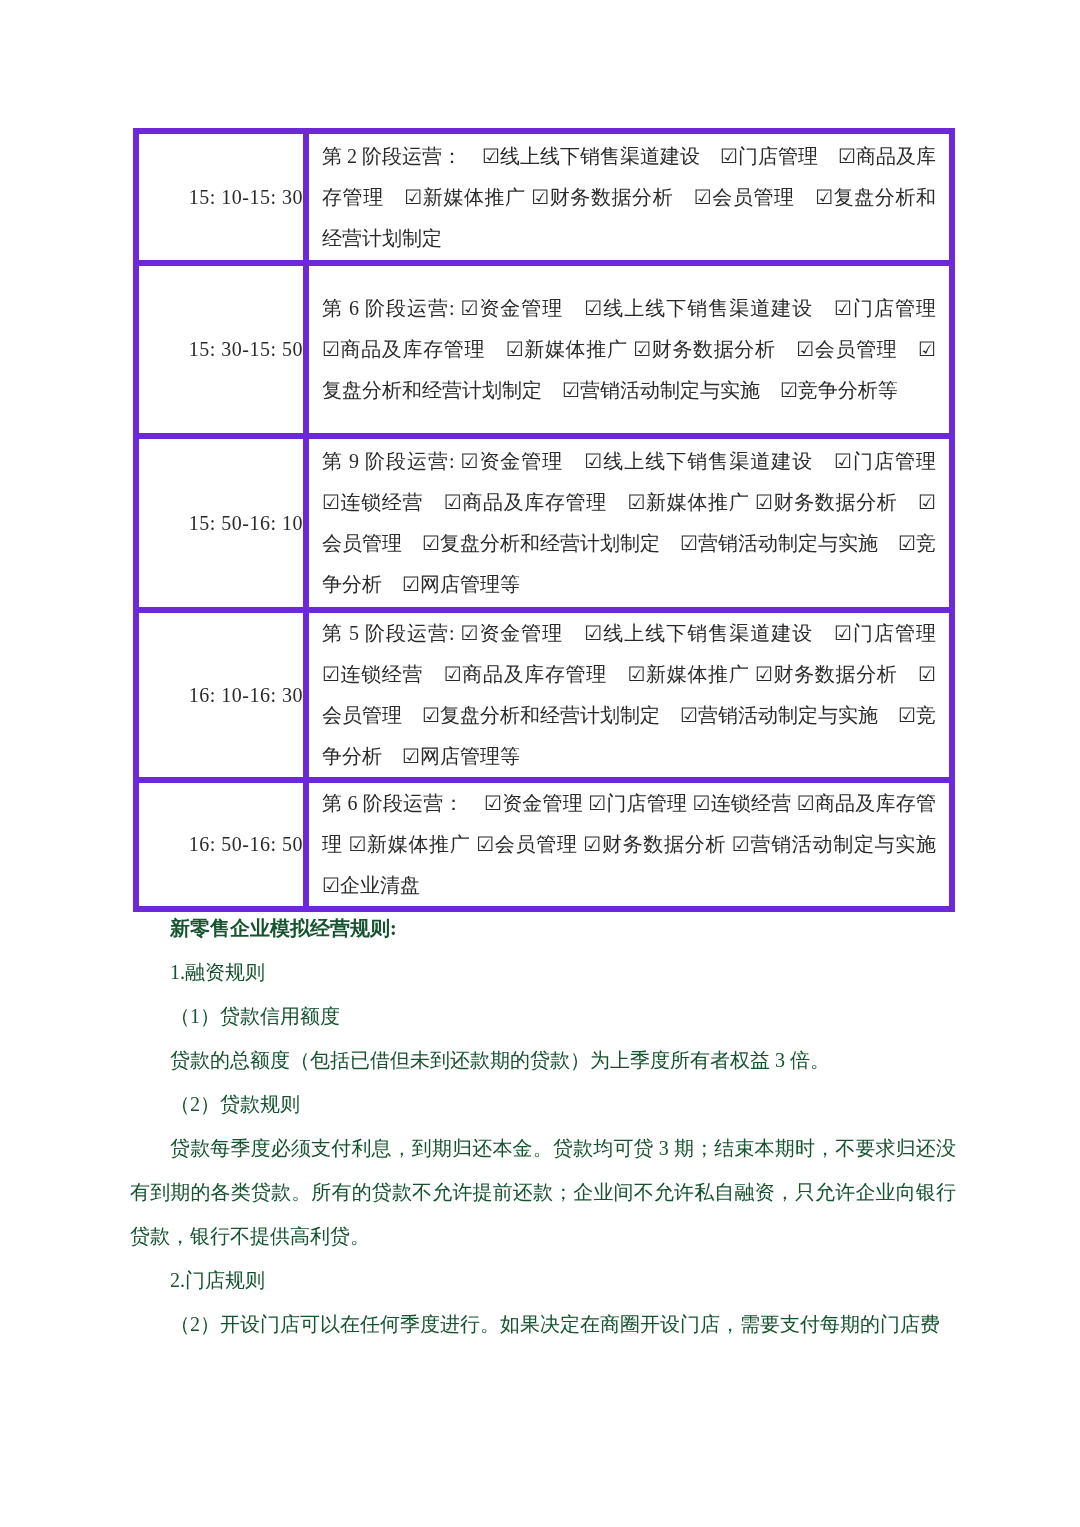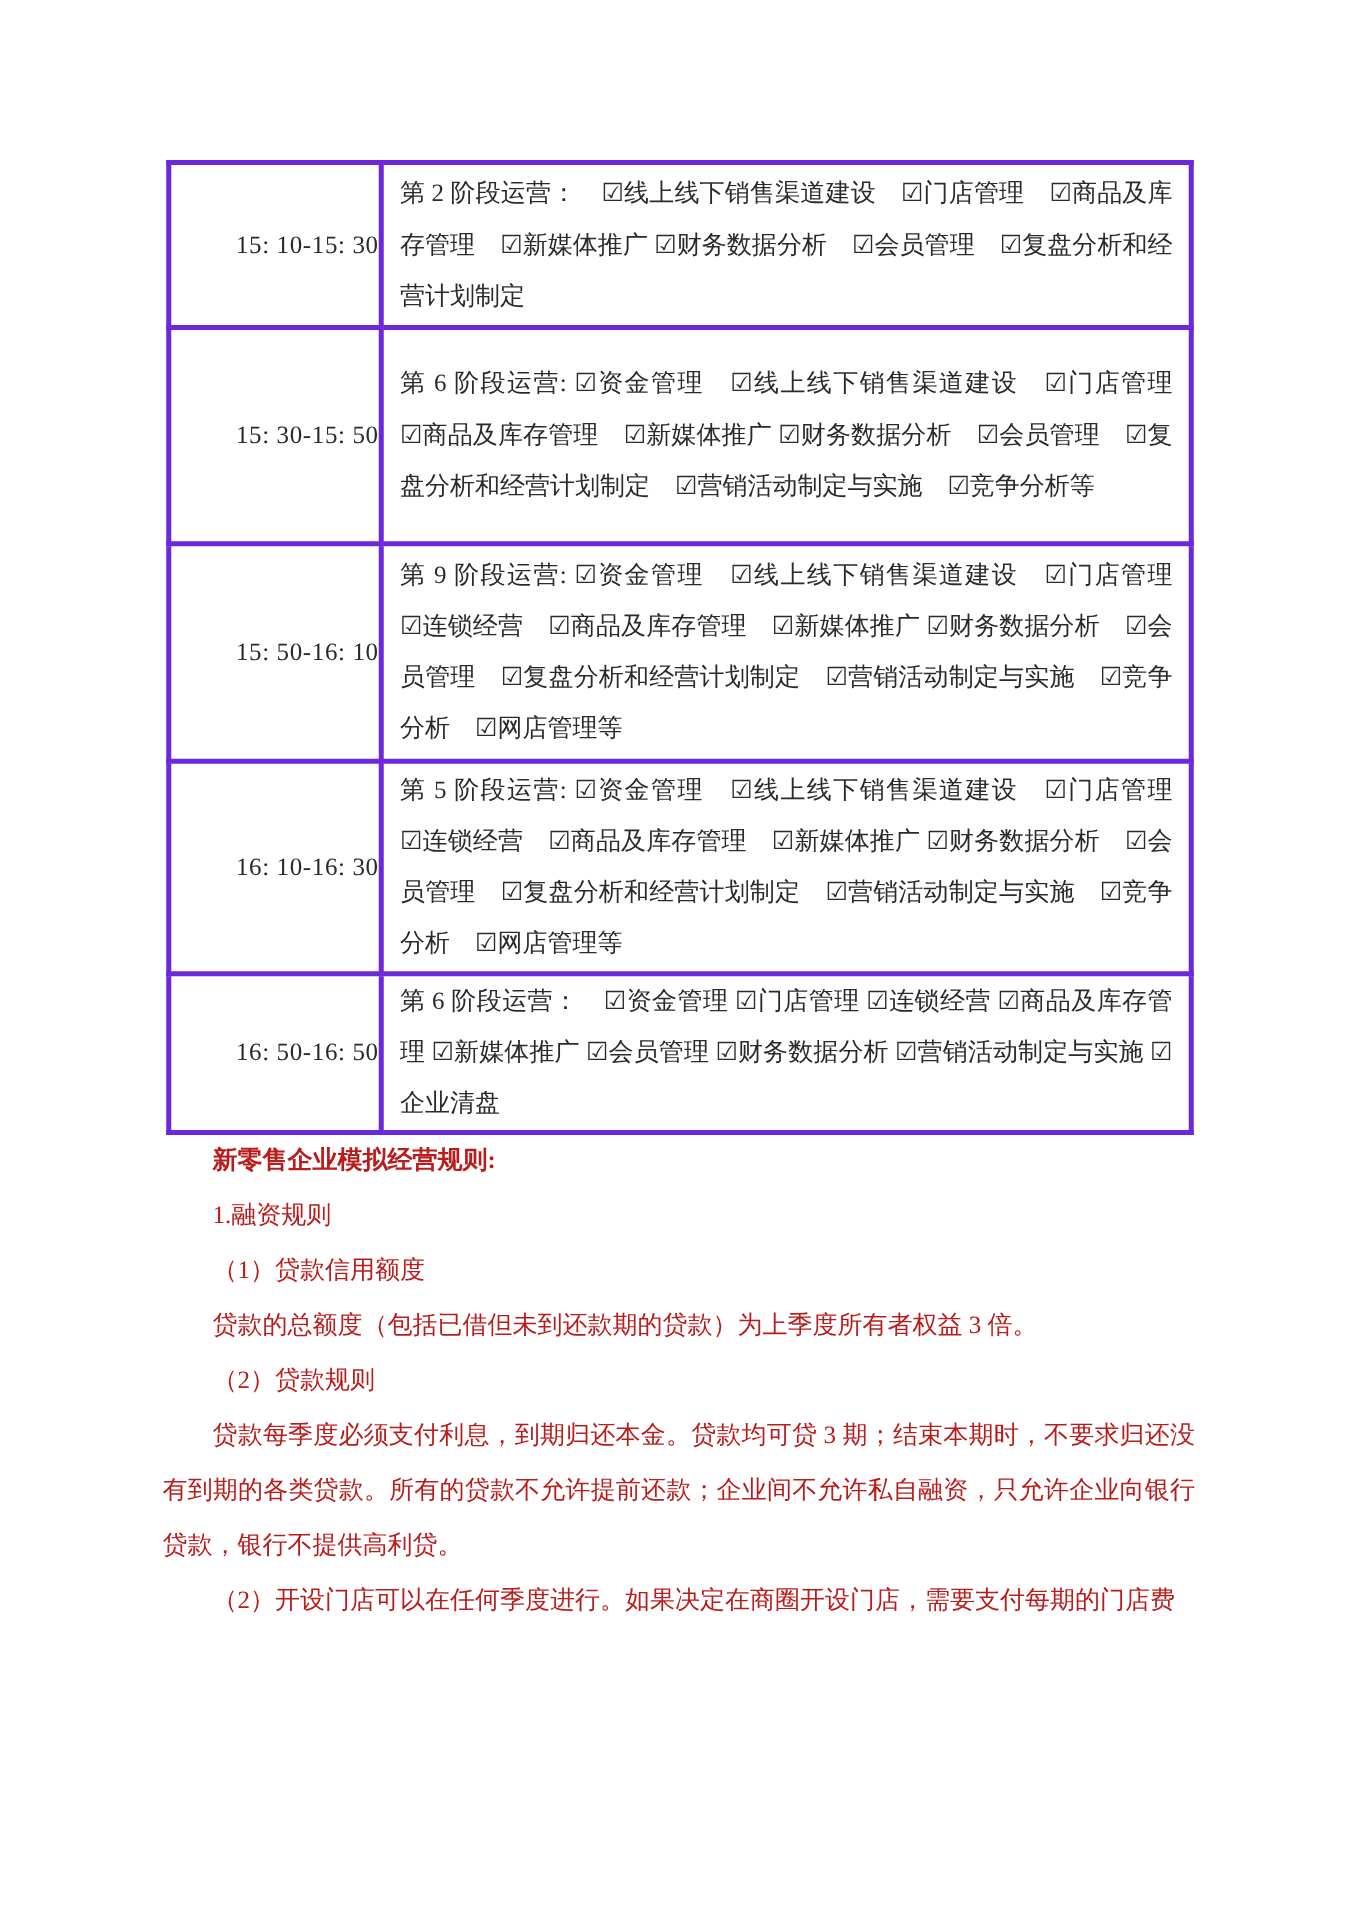--- a/index.html
+++ b/index.html
@@ -26,21 +26,21 @@
     position: absolute;
     left: 133px;
     top: 128px;
     width: 822px;
     border-collapse: collapse;
     table-layout: fixed;
     font-size: 20px;
     color: #2a2a2a;
   }
   table.schedule td {
-    border: 4px solid #6d28d9;
+    border: 6px solid #6d28d9;
     vertical-align: middle;
   }
   td.time-col {
     width: 170px;
     text-align: right;
     letter-spacing: 0.5px;
     white-space: nowrap;
   }
   td.act-col {
     padding: 0 13px;
@@ -55,21 +55,21 @@
   tr.r5 { height: 121px; }
 
   
   .rules {
     position: absolute;
     left: 130px;
     top: 906px;
     width: 826px;
     font-size: 20px;
     line-height: 44px;
-    color: #b91c1c;
+    color: #14532d;
   }
   .rules p {
     text-indent: 40px;
     text-align: justify;
     text-justify: inter-ideograph;
   }
   .rules p.heading {
     font-weight: bold;
     text-align: left;
   }
@@ -107,16 +107,17 @@
     </tbody>
   </table>
 
   <div class="rules">
     <p class="heading">新零售企业模拟经营规则:</p>
     <p class="item">1.融资规则</p>
     <p class="item">（1）贷款信用额度</p>
     <p>贷款的总额度（包括已借但未到还款期的贷款）为上季度所有者权益 3 倍。</p>
     <p class="item">（2）贷款规则</p>
     <p>贷款每季度必须支付利息，到期归还本金。贷款均可贷 3 期；结束本期时，不要求归还没有到期的各类贷款。所有的贷款不允许提前还款；企业间不允许私自融资，只允许企业向银行贷款，银行不提供高利贷。</p>
+    <p class="item">2.门店规则</p>
     <p>（2）开设门店可以在任何季度进行。如果决定在商圈开设门店，需要支付每期的门店费</p>
   </div>
 
 </div>
 
 </body></html>

